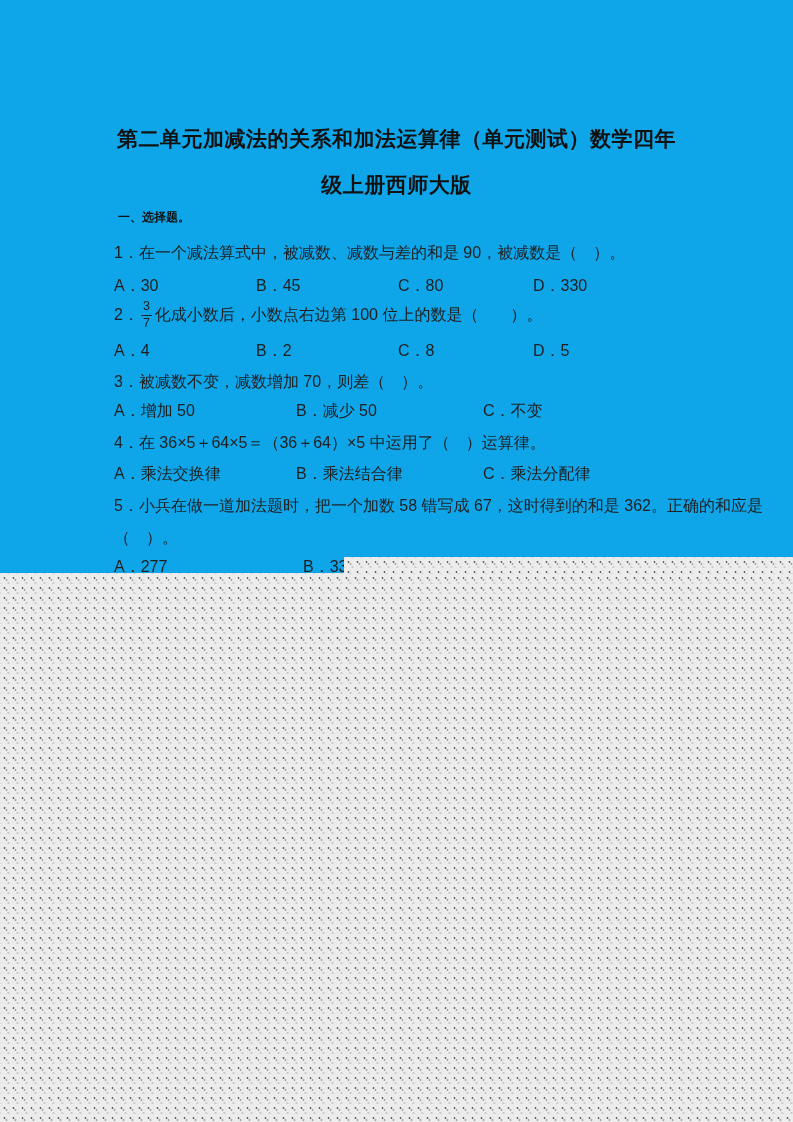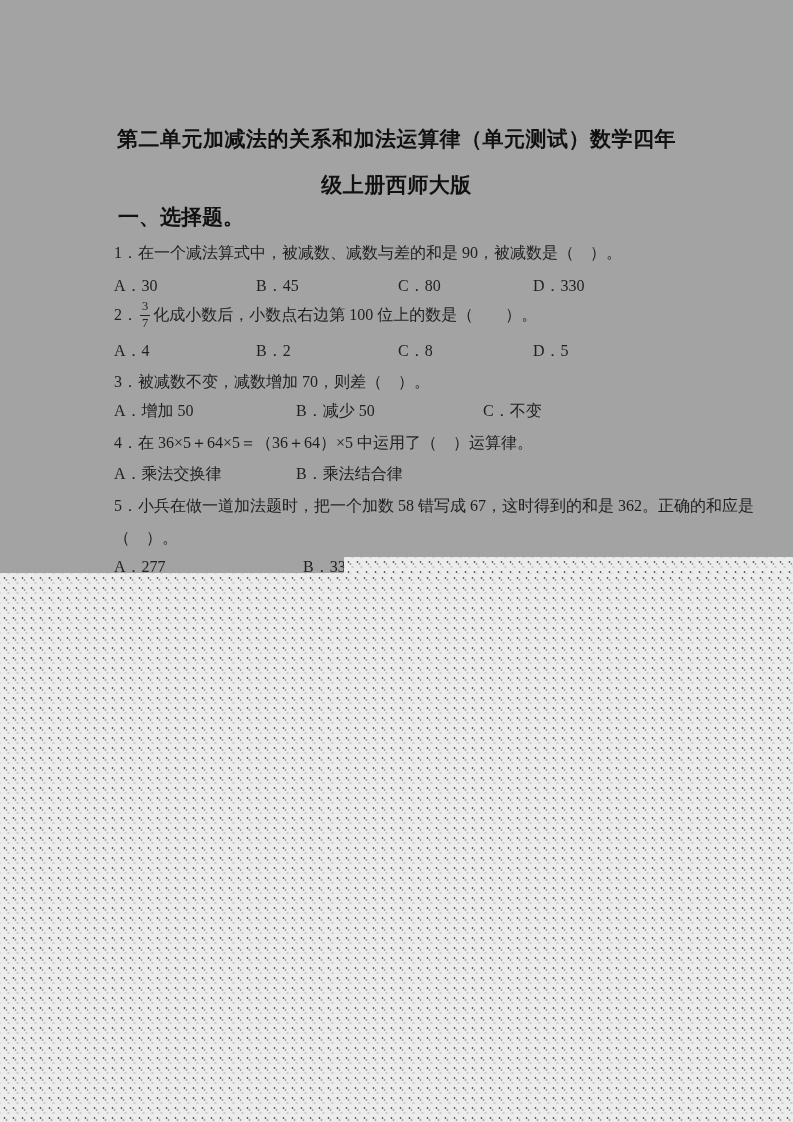--- a/index.html
+++ b/index.html
@@ -4,44 +4,44 @@
 <style>
   html, body {
     margin: 0;
     padding: 0;
     background: #ffffff;
   }
   .page {
     position: relative;
     width: 793px;
     height: 1122px;
-    background: #a3a3a3;
+    background: #0ea5e9;
     overflow: hidden;
-    font-family: Liberation Serif, serif;
+    font-family: Liberation Sans, sans-serif;
     color: #1f1f1f;
   }
   .title-line {
     position: absolute;
     left: 0;
     right: 0;
     text-align: center;
     font-size: 21px;
     font-weight: bold;
     letter-spacing: 0.5px;
     color: #111111;
     line-height: 30px;
     margin: 0;
   }
   .title-1 { top: 124px; }
   .title-2 { top: 170px; }
   .section-heading {
     position: absolute;
     left: 118px;
     top: 207px;
-    font-size: 21px;
+    font-size: 12px;
     font-weight: bold;
     line-height: 20px;
     color: #111111;
   }
   .row {
     position: absolute;
     left: 114px;
     right: 117px;
     font-size: 16px;
     line-height: 20px;
@@ -139,20 +139,21 @@
   <div class="row opts3" style="top:401px">
     <span>A．增加 50</span>
     <span>B．减少 50</span>
     <span>C．不变</span>
   </div>
 
   <div class="row" style="top:433px">4．在 36×5＋64×5＝（36＋64）×5 中运用了（　）运算律。</div>
   <div class="row opts3" style="top:464px">
     <span>A．乘法交换律</span>
     <span>B．乘法结合律</span>
+    <span>C．乘法分配律</span>
   </div>
 
   <div class="row" style="top:496px">5．小兵在做一道加法题时，把一个加数 58 错写成 67，这时得到的和是 362。正确的和应是</div>
   <div class="row" style="top:528px">（　）。</div>
   <div class="row opts2" style="top:557px">
     <span>A．277</span>
     <span>B．335</span>
   </div>
 
   <div class="hatch hatch-right"></div>

